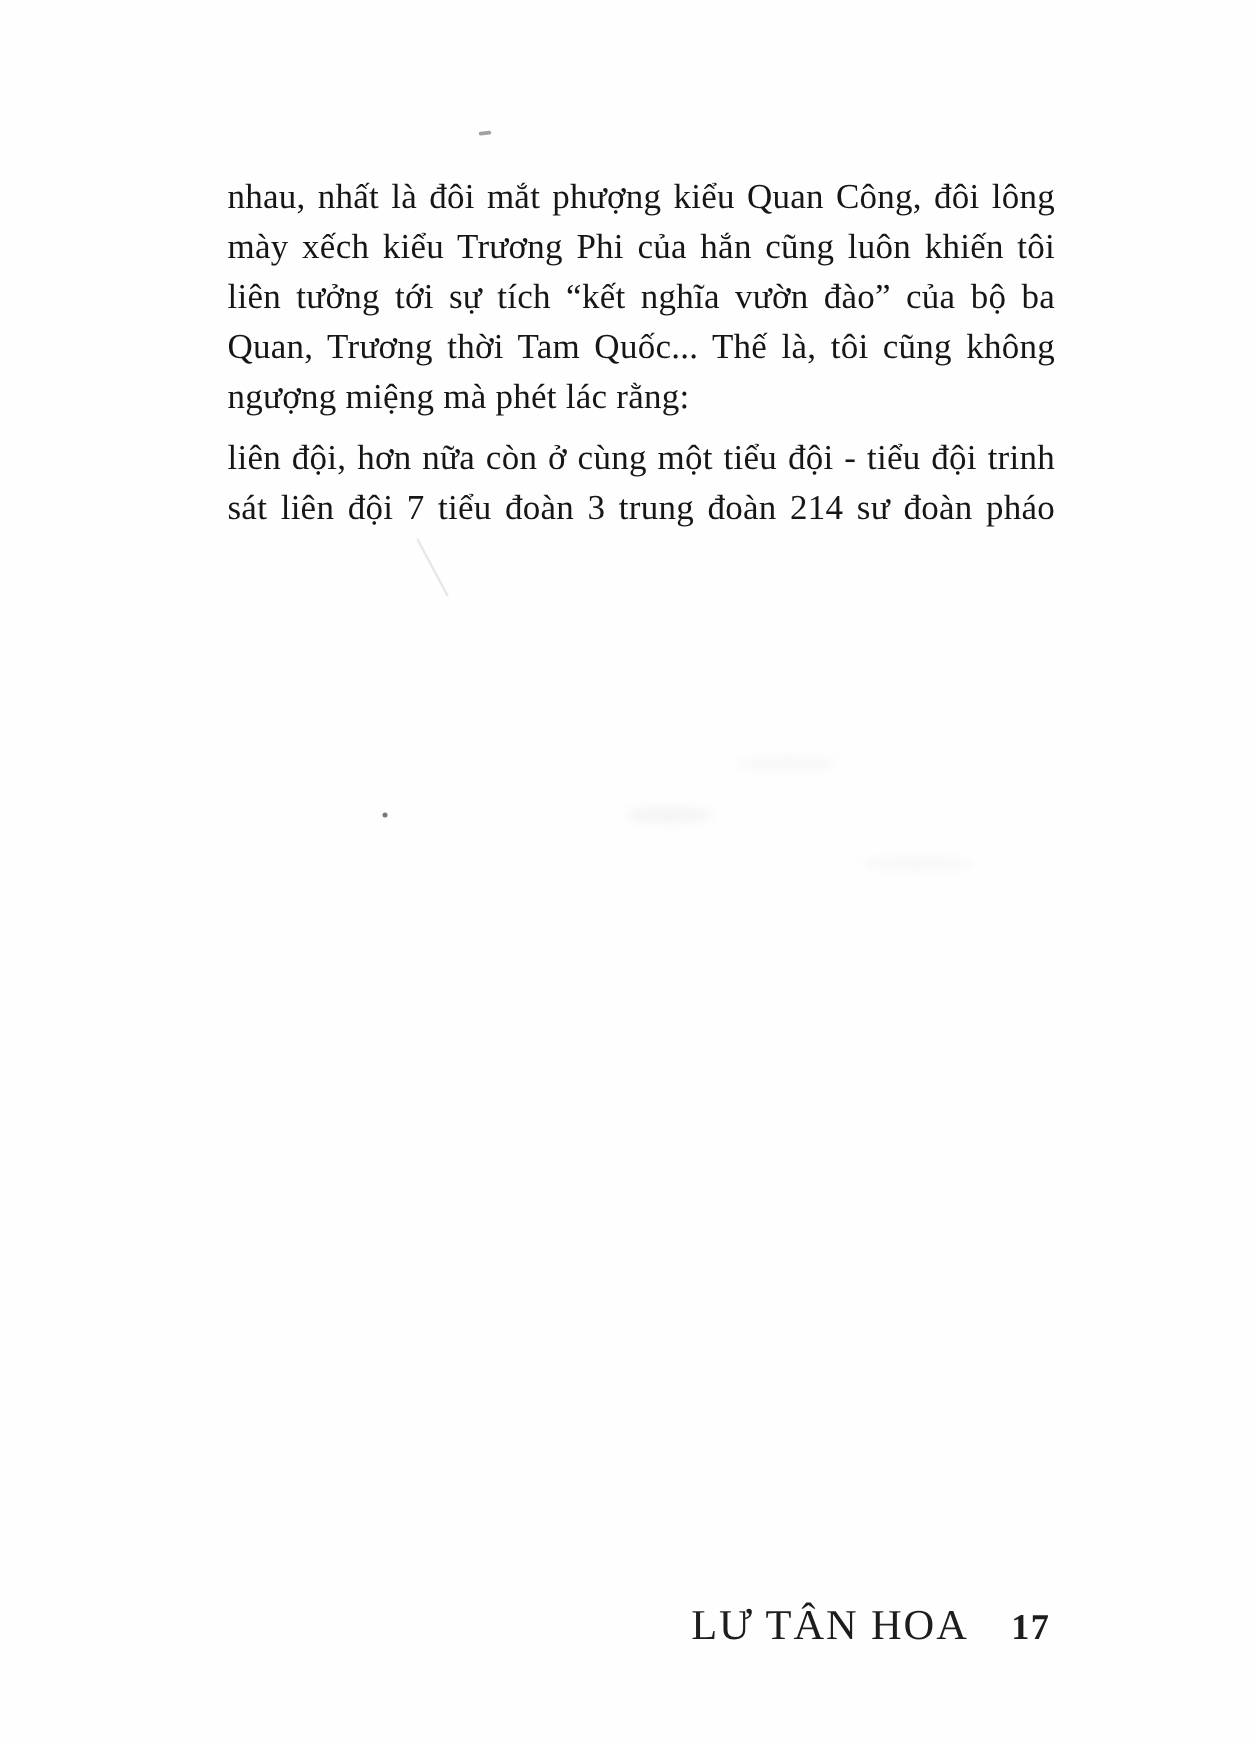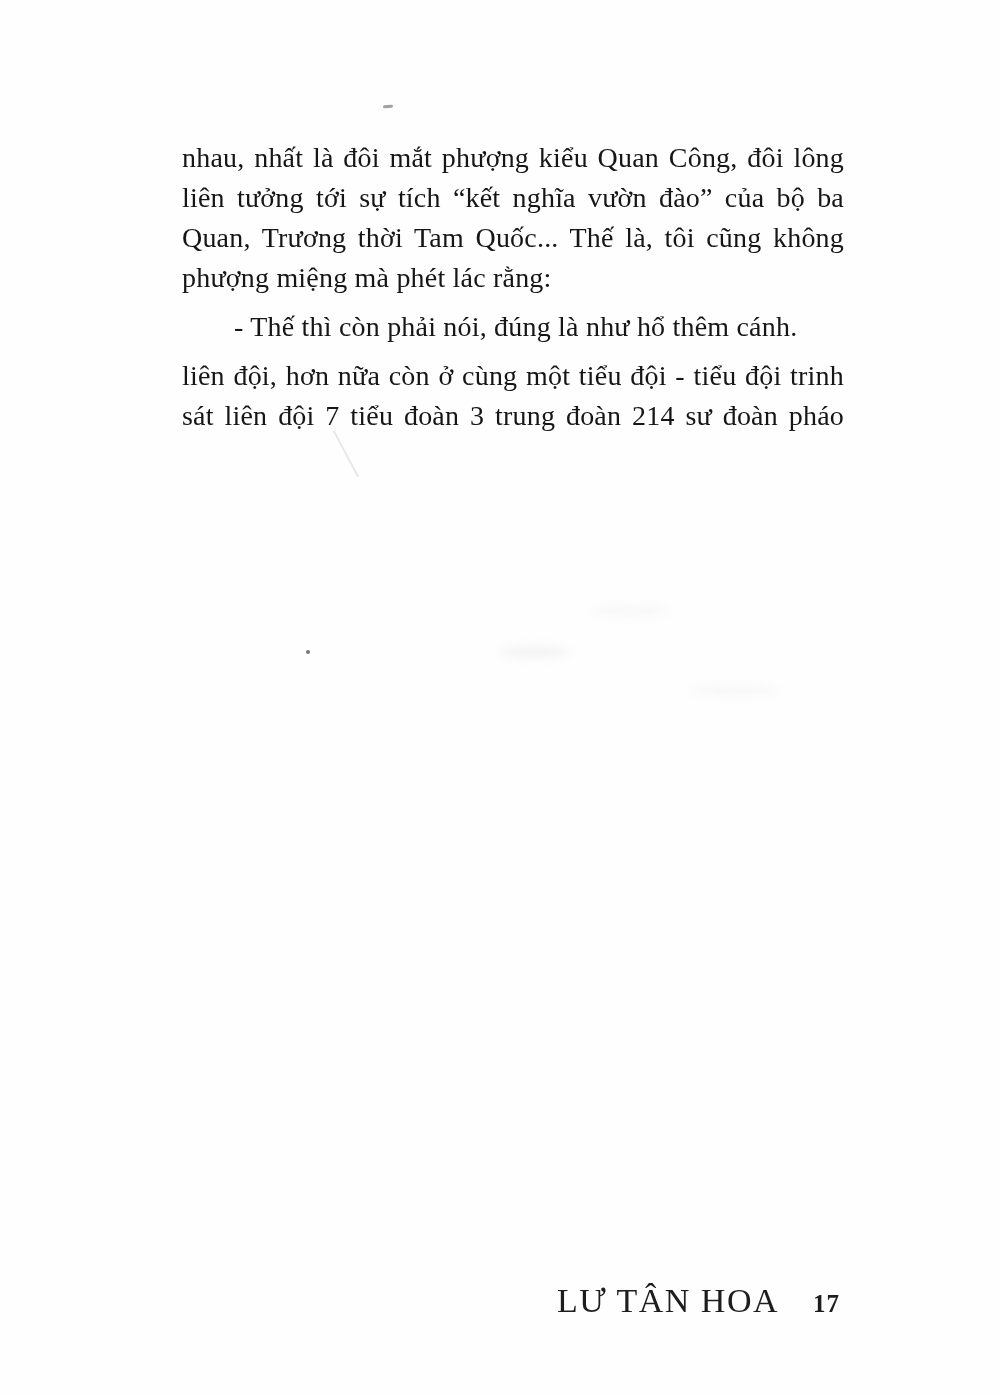--- a/index.html
+++ b/index.html
@@ -60,21 +60,21 @@
     width: 840px;
     text-align: right;
     color: #1d1d1d;
     white-space: nowrap;
   }
   .author-name {
     font-size: 34px;
     letter-spacing: 1.5px;
   }
   .page-number {
-    font-size: 25px;
+    font-size: 29px;
     font-weight: bold;
     margin-left: 34px;
     letter-spacing: 1px;
   }
   
   .scan-dash {
     position: absolute;
     left: 383px;
     top: 105px;
     width: 10px;
@@ -118,28 +118,26 @@
 <body>
 
 <div class="book-page">
 
   <div class="scan-dash"></div>
 
   <main class="text-block">
 
     <p class="para">
       <span class="line justified">nhau, nhất là đôi mắt phượng kiểu Quan Công, đôi lông</span>
+      <span class="line justified">mày xếch kiểu Trương Phi của hắn cũng luôn khiến tôi</span>
       <span class="line justified">liên tưởng tới sự tích “kết nghĩa vườn đào” của bộ ba Lưu,</span>
       <span class="line justified">Quan, Trương thời Tam Quốc... Thế là, tôi cũng không</span>
-      <span class="line end">phượng miệng mà phét lác rằng:</span>
+      <span class="line end">ngượng miệng mà phét lác rằng:</span>
     </p>
 
-    <p class="para">
-      <span class="line end indent">- Thế thì còn phải nói, đúng là như hổ thêm cánh.</span>
-    </p>
 
 
     <p class="para">
       <span class="line justified">liên đội, hơn nữa còn ở cùng một tiểu đội - tiểu đội trinh</span>
       <span class="line justified">sát liên đội 7 tiểu đoàn 3 trung đoàn 214 sư đoàn pháo</span>
     </p>
 
   </main>
 
   <div class="ink-dot"></div>

